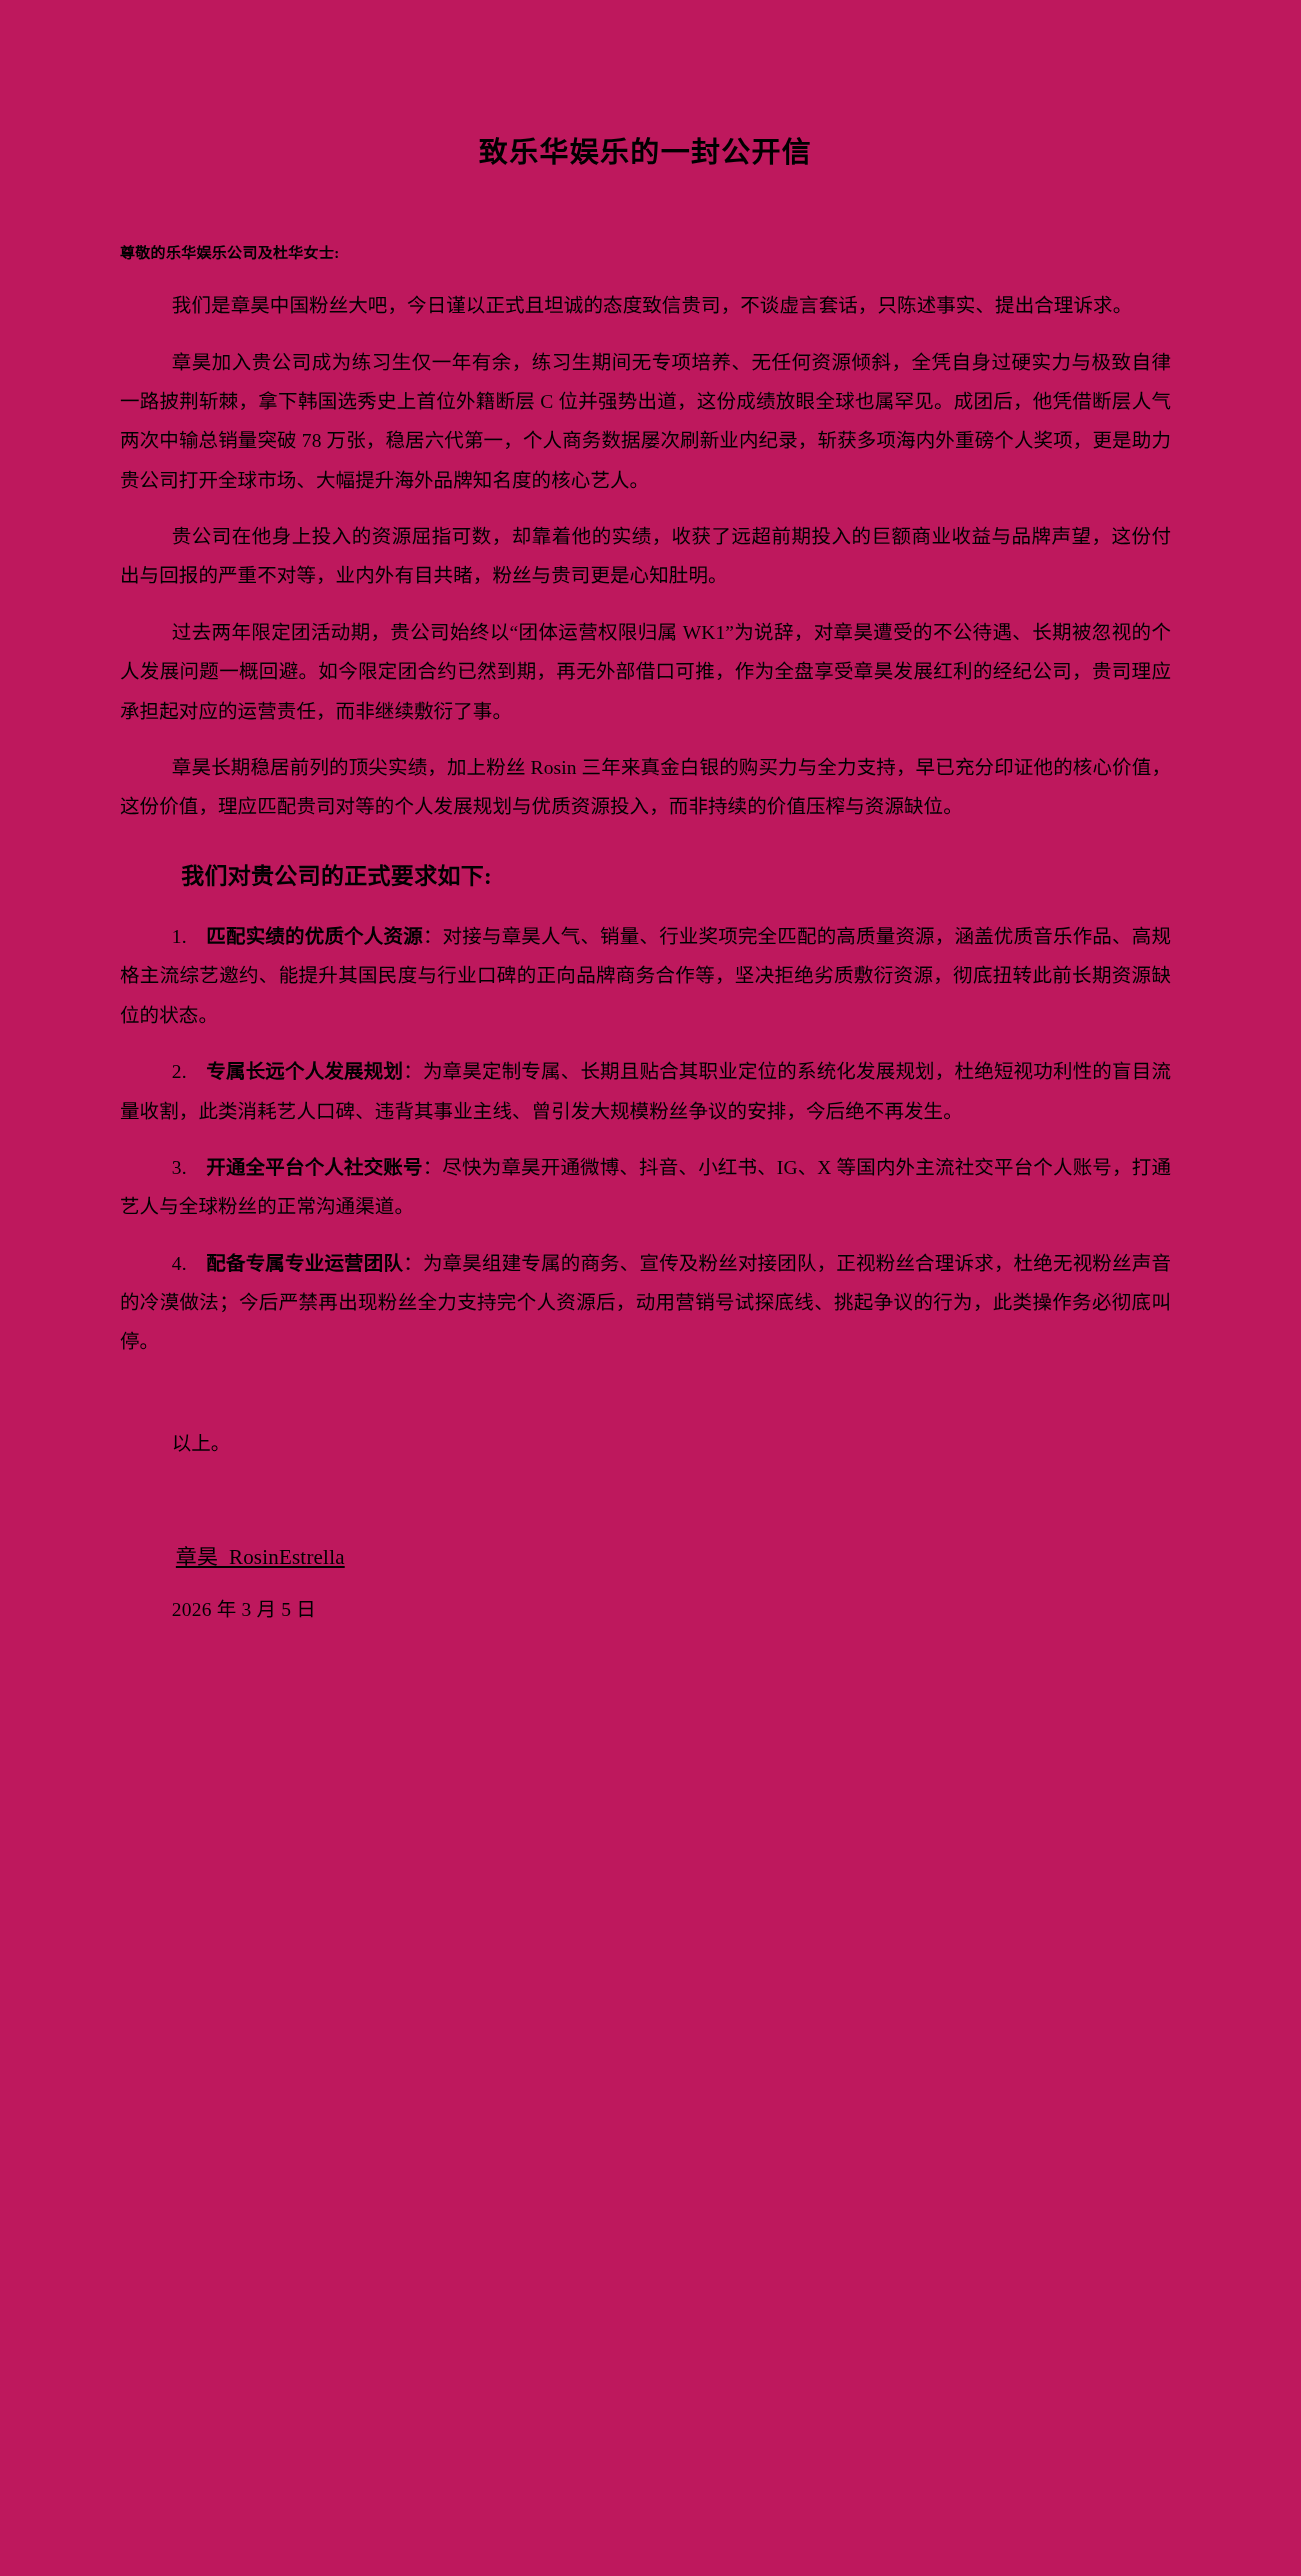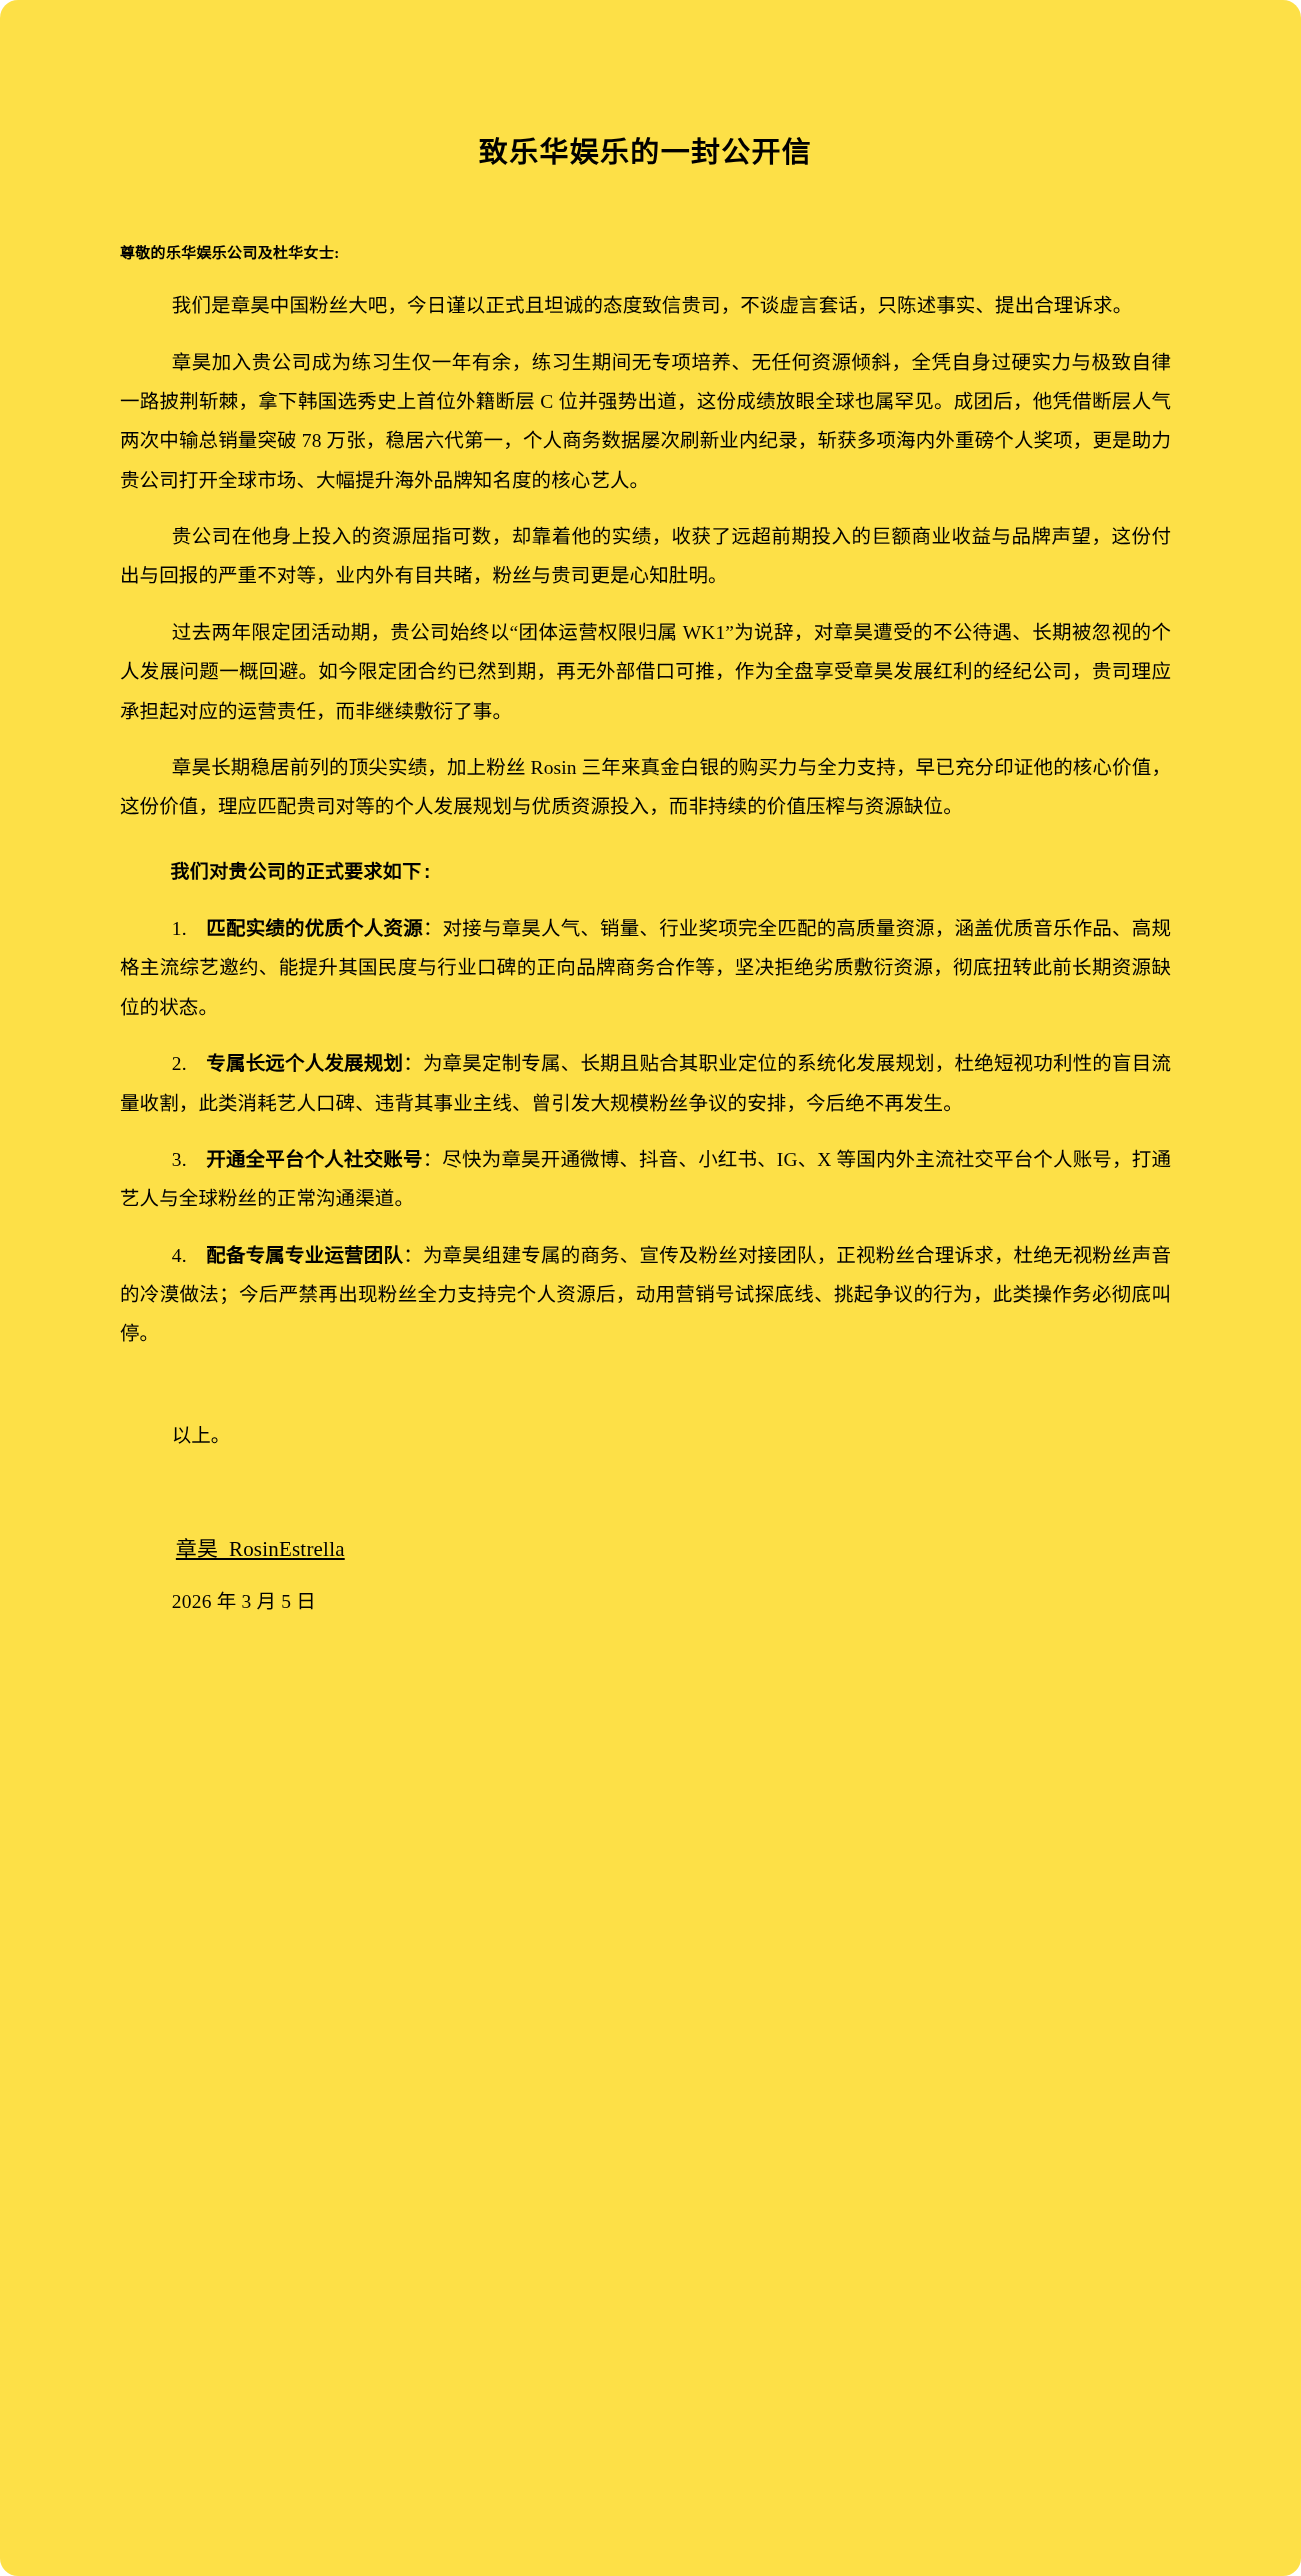--- a/index.html
+++ b/index.html
@@ -9,25 +9,24 @@
     background: #ffffff;
   }
   body {
     font-family: "Liberation Serif", "DejaVu Serif", serif;
     color: #000000;
   }
   .page {
     position: relative;
     width: 1301px;
     height: 2576px;
-    background: #fde047;
+    background: #be185d;
     margin: 0 auto;
     box-sizing: border-box;
     overflow: hidden;
-    border-radius: 18px;
   }
   .content {
     position: absolute;
     left: 120px;
     top: 0;
     width: 1051px; 
   }
 
   .doc-title {
     font-size: 29px;
@@ -58,28 +57,27 @@
     text-align: justify;
     text-justify: inter-ideograph;
     letter-spacing: 0.1px;
   }
 
   p.para.first-body {
     padding-top: 21px;
   }
 
   .req-head {
-    font-size: 19px;
+    font-size: 23px;
     font-weight: bold;
     line-height: 2.02;
     margin: 0;
     padding-top: 27px;
     text-indent: 2.66em;
     letter-spacing: 0.3px;
-    font-family: Liberation Mono, monospace;
   }
 
   ol.req-list {
     margin: 0;
     padding: 0;
     list-style: none;
     counter-reset: reqnum;
   }
   ol.req-list > li {
     font-size: 19.5px;

